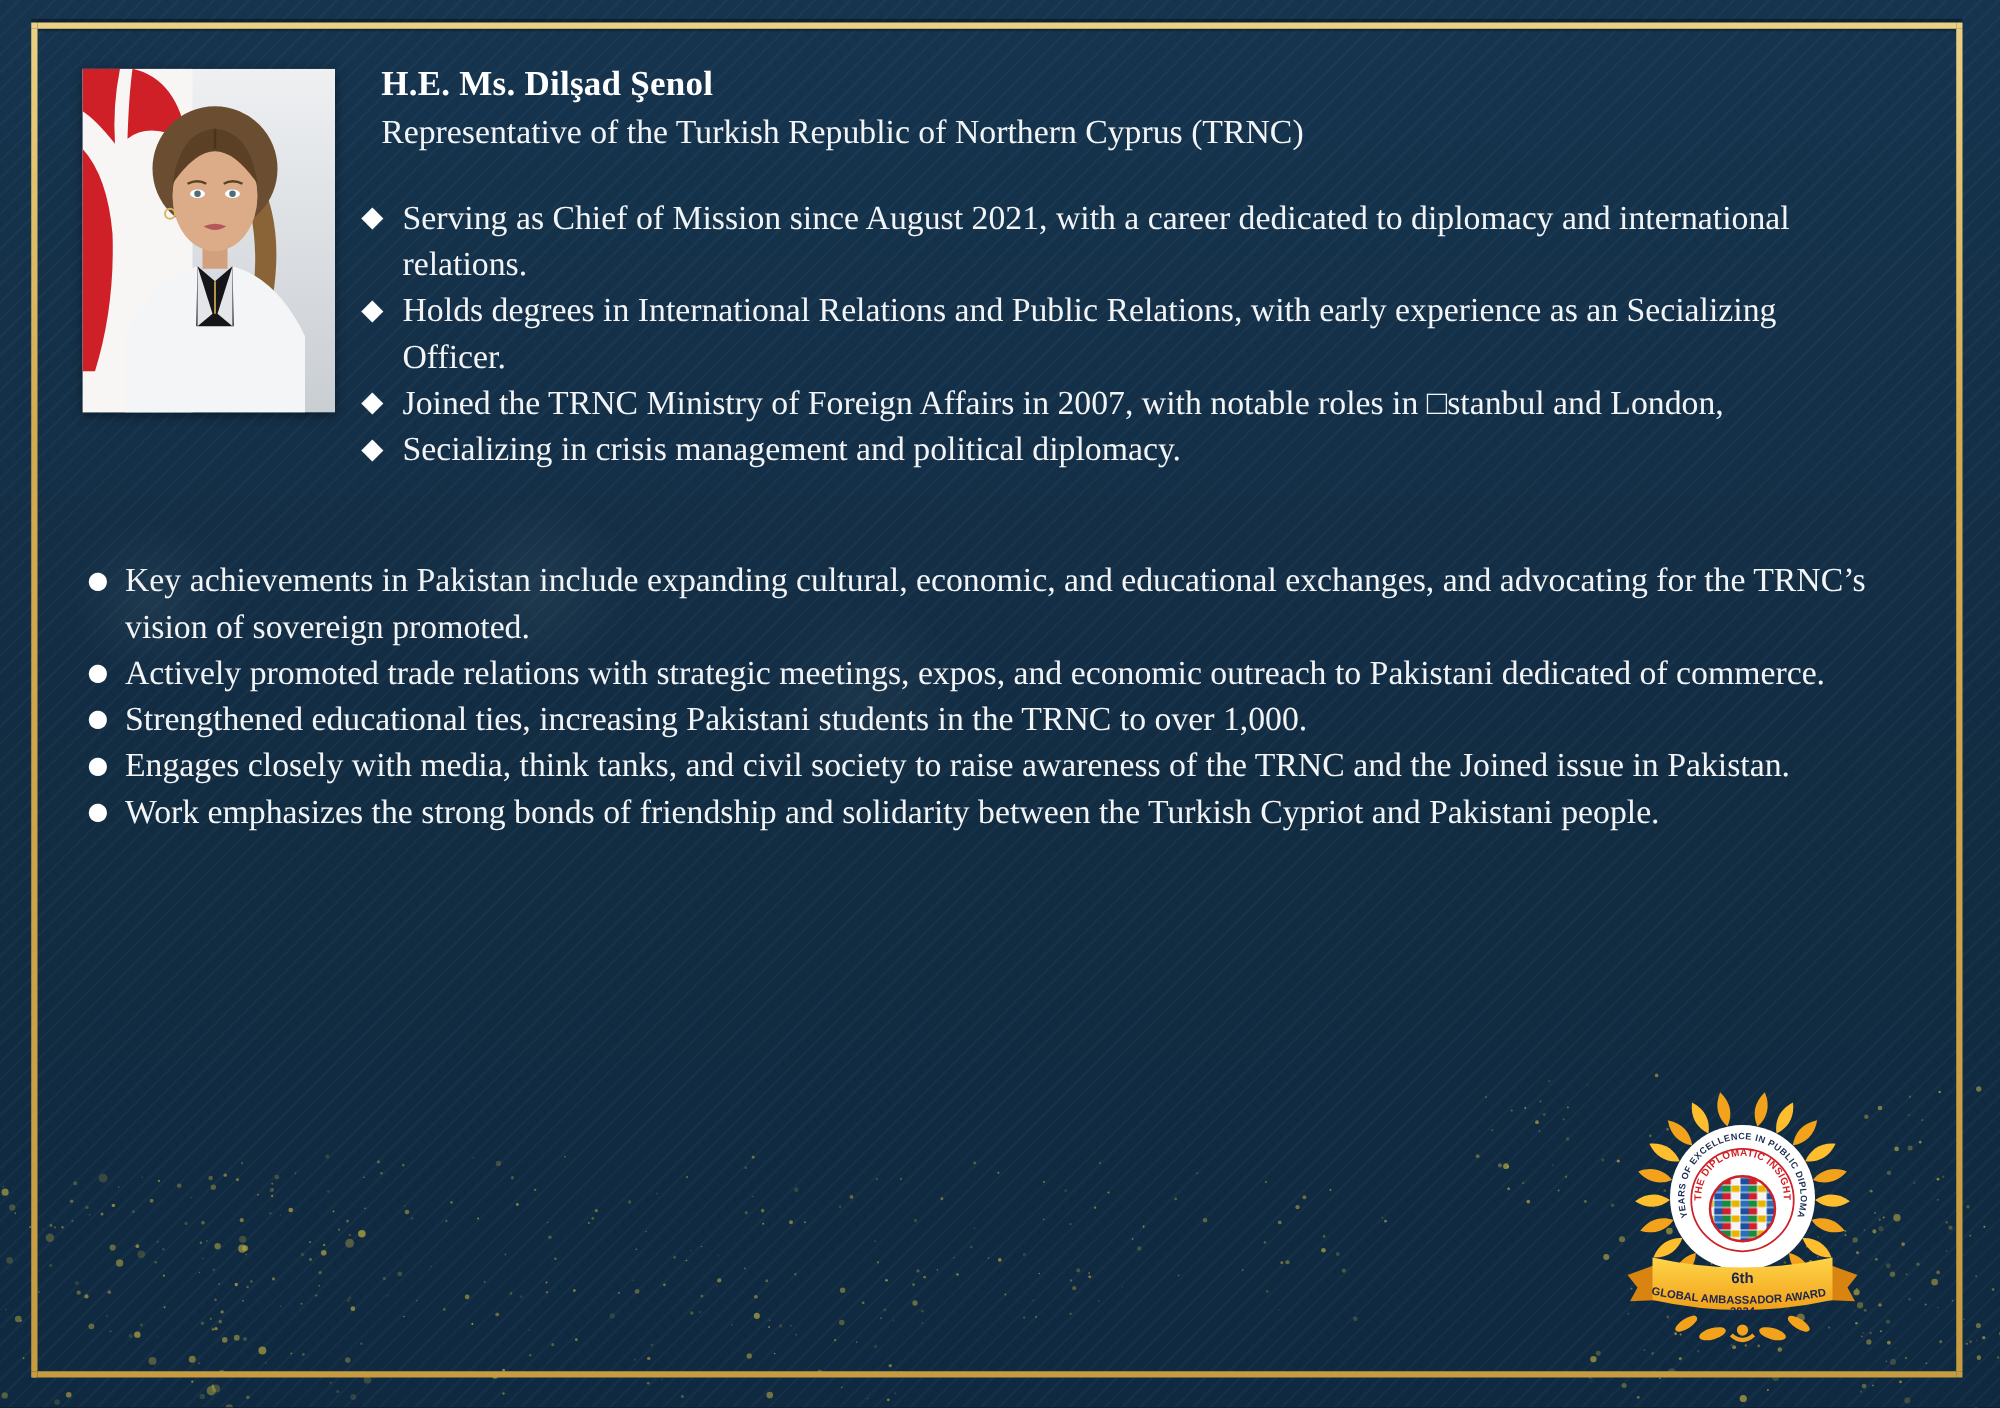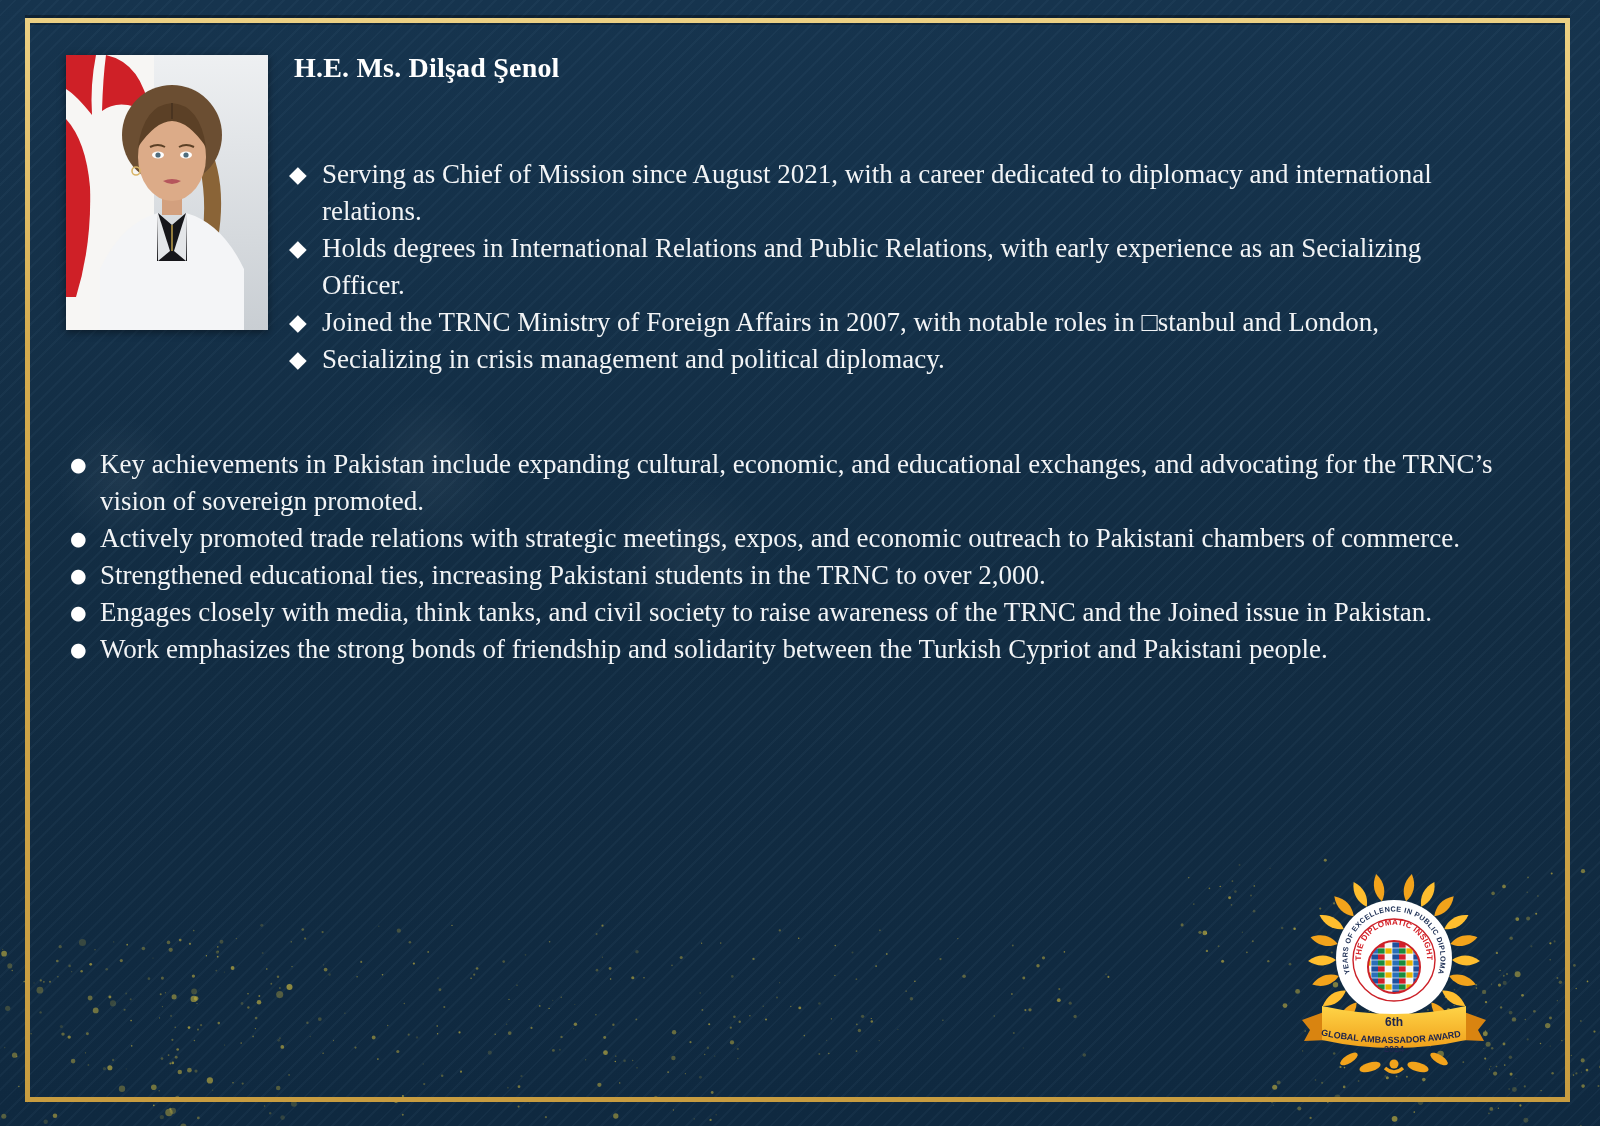--- a/index.html
+++ b/index.html
@@ -15,21 +15,21 @@
     color:#f2f4f6;
   }
   .frame{
     position:absolute;left:25px;top:18px;right:30px;bottom:24px;
     border:5px solid #d8b054;
     border-image:linear-gradient(180deg,#ecd083,#d4ab4e 30%,#c79c40) 1;
     box-shadow:0 -3px 0 rgba(0,0,0,0.35), inset 0 2px 0 rgba(0,0,0,0.25);
     pointer-events:none;
   }
   .photo{position:absolute;left:66px;top:55px;width:202px;height:275px;box-shadow:0 2px 8px rgba(0,0,0,0.45);}
-  .header{position:absolute;left:294px;top:52px;width:1180px;}
+  .header{position:absolute;left:305px;top:52px;width:1180px;}
   .name{font-size:28px;font-weight:bold;color:#ffffff;margin:0;letter-spacing:0.2px;}
   .title{font-size:27px;margin:6px 0 0 0;color:#f2f4f6;}
   .dlist{position:absolute;left:289px;top:156px;width:1180px;}
   .ditem{display:flex;align-items:flex-start;font-size:27px;line-height:37px;}
   .dmark{flex:0 0 33px;font-family:"DejaVu Sans",sans-serif;font-size:23px;line-height:37px;color:#ffffff;}
   .dtext{flex:1;}
   .blist{position:absolute;left:70px;top:446px;width:1430px;}
   .bitem{display:flex;align-items:flex-start;font-size:27px;line-height:37px;}
   .bmark{flex:0 0 30px;font-family:"DejaVu Sans",sans-serif;font-size:19px;line-height:37px;color:#ffffff;}
   .btext{flex:1;}
@@ -599,20 +599,21 @@
       <path d="M34,275 L34,214 Q56,168 92,158 L106,170 L120,158 Q156,168 178,214 L178,275 Z" fill="#f4f5f7"></path>
       <path d="M92,158 L106,170 L120,158 L121,206 L91,206 Z" fill="#16161a"></path>
       <path d="M92,158 L104,196 L92,206 Z" fill="#e4e6e9"></path>
       <path d="M120,158 L108,196 L120,206 Z" fill="#e4e6e9"></path>
       <path d="M106,170 L106,196" stroke="#c9a84c" stroke-width="1.4"></path>
     </g>
   </svg>
 
   <div class="header">
     <p class="name">H.E. Ms. Dilşad Şenol</p>
+    <p class="title">Representative of the Turkish Republic of Northern Cyprus (TRNC)</p>
   </div>
 
   <div class="dlist">
 
       <div class="ditem">
         <span class="dmark">◆</span>
         <span class="dtext">Serving as Chief of Mission since August 2021, with a career dedicated to diplomacy and international relations.</span>
       </div>
 
       <div class="ditem">
@@ -633,26 +634,26 @@
 
   <div class="blist">
 
       <div class="bitem">
         <span class="bmark">●</span>
         <span class="btext">Key achievements in Pakistan include expanding cultural, economic, and educational exchanges, and advocating for the TRNC’s vision of sovereign promoted.</span>
       </div>
 
       <div class="bitem">
         <span class="bmark">●</span>
-        <span class="btext">Actively promoted trade relations with strategic meetings, expos, and economic outreach to Pakistani chambers of commerce.</span>
+        <span class="btext">Actively promoted trade relations with strategic meetings, expos, and economic outreach to Pakistani dedicated of commerce.</span>
       </div>
 
       <div class="bitem">
         <span class="bmark">●</span>
-        <span class="btext">Strengthened educational ties, increasing Pakistani students in the TRNC to over 2,000.</span>
+        <span class="btext">Strengthened educational ties, increasing Pakistani students in the TRNC to over 1,000.</span>
       </div>
 
       <div class="bitem">
         <span class="bmark">●</span>
         <span class="btext">Engages closely with media, think tanks, and civil society to raise awareness of the TRNC and the Joined issue in Pakistan.</span>
       </div>
 
       <div class="bitem">
         <span class="bmark">●</span>
         <span class="btext">Work emphasizes the strong bonds of friendship and solidarity between the Turkish Cypriot and Pakistani people.</span>

